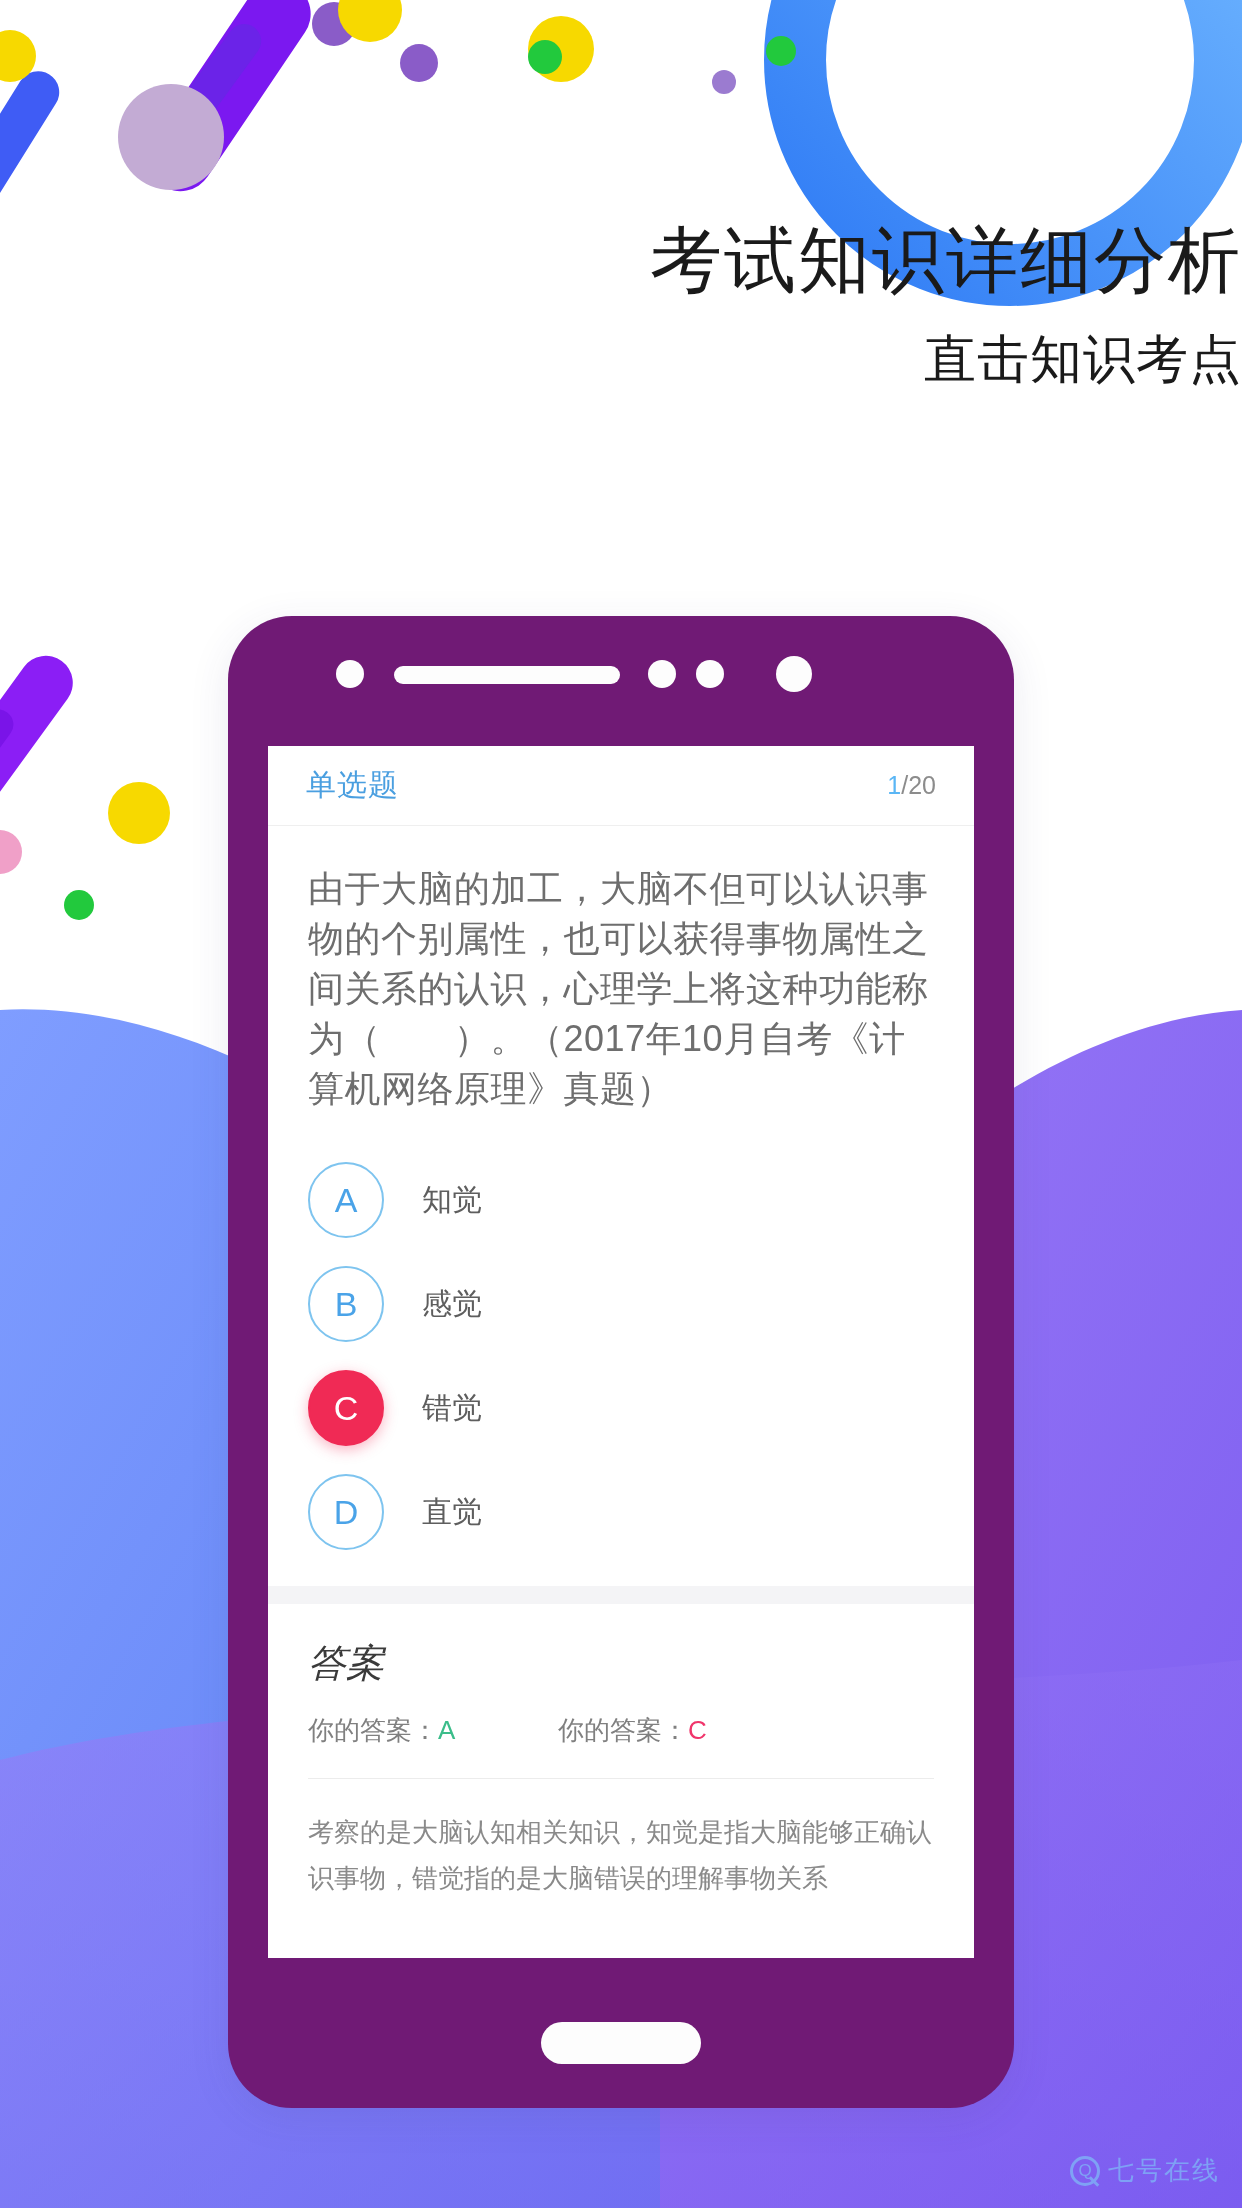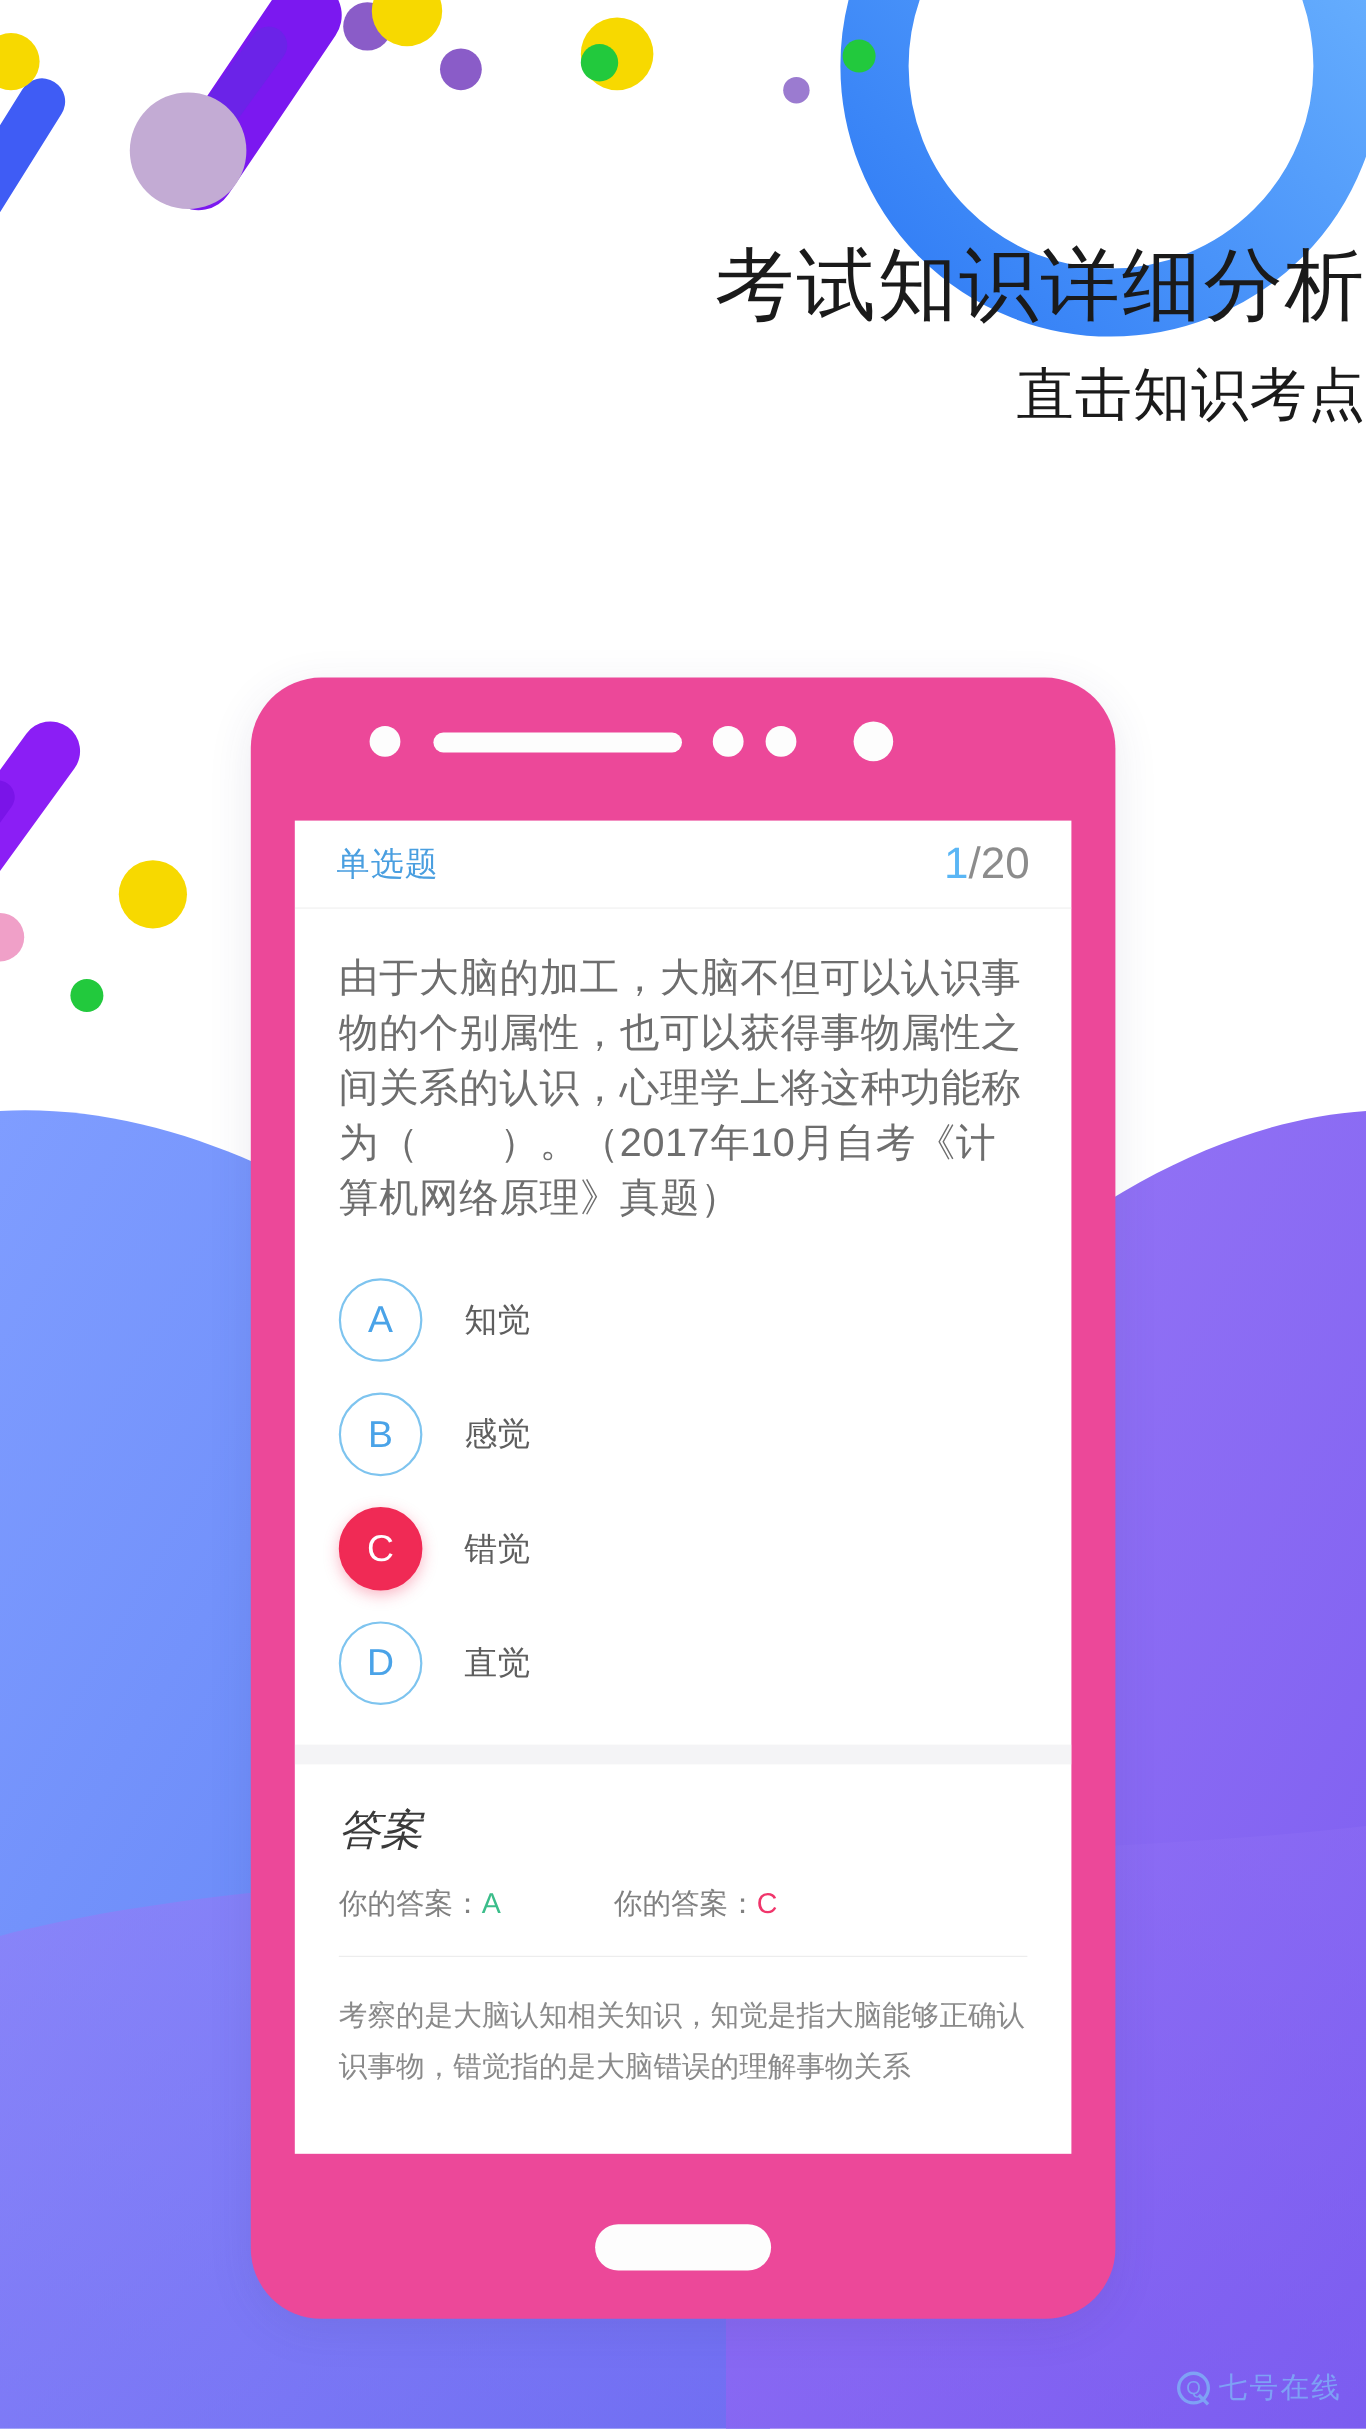--- a/index.html
+++ b/index.html
@@ -43,21 +43,21 @@
     color:#1a1a1a;
     letter-spacing:1px;
     font-weight:400;
   }
 
   
   .phone{
     position:absolute;
     left:228px; top:616px;
     width:786px; height:1492px;
-    background:#ec4899;
+    background:#701a75;
     border-radius:64px;
     z-index:4;
     box-shadow:0 10px 40px rgba(60,60,120,.10);
     padding-left:48px;
   }
   .speaker-dot{
     position:absolute; background:#fdfdfd; border-radius:50%;
   }
   .speaker-bar{
     position:absolute; background:#fdfdfd; border-radius:20px;
@@ -76,21 +76,21 @@
   }
 
   
   .scr-head{
     height:80px; display:flex; align-items:center;
     justify-content:space-between;
     padding:0 38px;
     border-bottom:1px solid #efefef;
   }
   .q-type{ color:#4a9fe0; font-size:30px; letter-spacing:1px; }
-  .q-count{ font-size:40px; color:#8c8c8c; }
+  .q-count{ font-size:25px; color:#8c8c8c; }
   .q-count .cur{ color:#5ab6f5; }
 
   
   .q-body{ padding:38px 40px 0 40px; }
   .q-text{
     font-size:36px; line-height:50px; color:#6e6e6e; letter-spacing:.5px;
   }
 
   
   .options{ margin-top:34px; }

